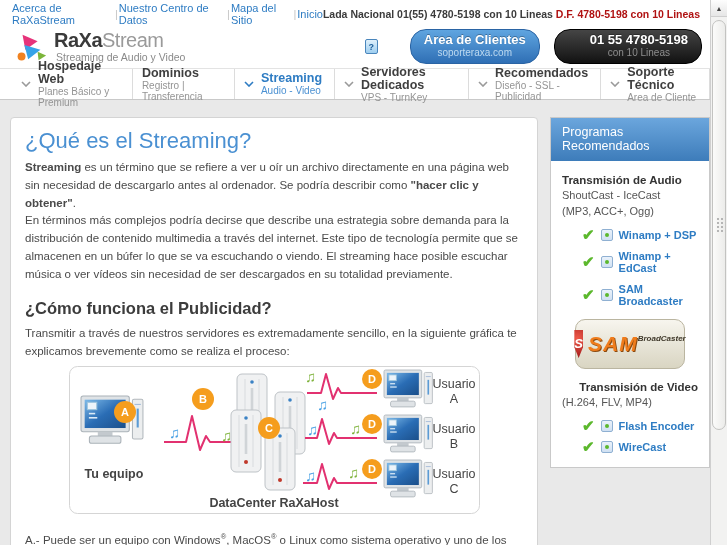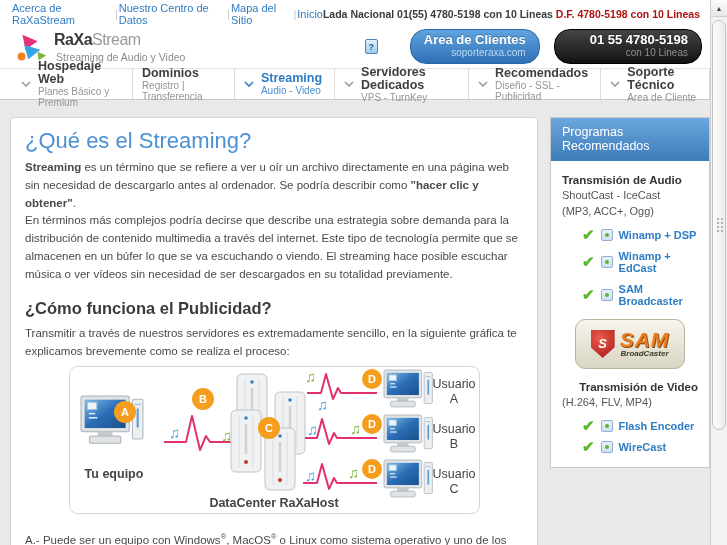--- a/index.html
+++ b/index.html
@@ -13,30 +13,30 @@
   .toplinks { display:flex; align-items:center; gap:1px; }
   .toplink { color:var(--accent,#2e7cc3); text-decoration:none; cursor:pointer; }
   .tsep { color:#c5c5c5; }
   .phones { font-size:10.5px; white-space:nowrap; }
   .phone-nat { color:#3b3b3b; font-weight:600; }
   .phone-df  { color:var(--red_phone,#b01212); font-weight:700; margin-left:0; }
 
   
   .header { background:#fff; height:43px; display:flex; align-items:center; padding:0 8px 0 14px; }
   .brand { display:flex; align-items:center; gap:6px; cursor:pointer; }
-  .brand-text .brand-line { font-size:16px; letter-spacing:-0.5px; line-height:20px; }
+  .brand-text .brand-line { font-size:20px; letter-spacing:-0.5px; line-height:20px; }
   .brand-bold { font-weight:700; color:#3a3a3a; }
   .brand-light { font-weight:400; color:#9a9a9a; }
   .tagline { font-size:10.5px; color:#8a8a8a; margin:1px 0 0 2px; }
   .header-right { margin-left:auto; display:flex; align-items:center; }
   .help-icon { width:13px; height:15px; background:linear-gradient(#dff0fb,#9ecef0);
     border:1px solid #4a86bc; color:#1d5e9a; font-size:9px; font-weight:700;
     display:flex; align-items:center; justify-content:center; border-radius:2px;
     margin-right:32px; cursor:pointer; }
-  .hbtn { border-radius:16px; text-align:right; padding:3px 13px 4px; line-height:13px;
+  .hbtn { border-radius:16px; text-align:center; padding:3px 13px 4px; line-height:13px;
     cursor:pointer; }
   .hbtn .l1 { font-size:13px; font-weight:700; color:#fff; text-shadow:0 -1px 0 rgba(0,0,0,.3); }
   .hbtn .l2 { font-size:10px; }
   .btn-clients { background:linear-gradient(#5fa5e0,#2f6fb5); border:1px solid #2a64a4; margin-right:14px; }
   .btn-clients .l2 { color:#bdd9f0; }
   .btn-phone { background:linear-gradient(#454545,#121212); border:1px solid #000;padding-left:35px; }
   .btn-phone .l2 { color:#8e8e8e; }
 
   
   .mainnav { background:#fff; height:32px; display:flex; align-items:stretch;
@@ -77,21 +77,21 @@
     background:linear-gradient(#eaf2fb,#cfe0f2); position:relative; flex:0 0 auto; }
   .appicon::after { content:""; position:absolute; left:3px; top:3px; width:4px; height:4px;
     border-radius:50%; background:#5cb82d; }
   .slink { font-size:11px; font-weight:700; color:var(--accent,#2e7cc3); text-decoration:none; }
   .sam-logo { margin:12px auto 4px; width:110px; height:50px; border:1px solid #bab5a0;
     border-radius:10px; background:linear-gradient(#f7f5ee,#d9d5c2); display:flex;
     align-items:center; justify-content:center; gap:5px; }
   .sam-shield { width:24px; height:28px; background:radial-gradient(circle at 35% 30%,#ef5a4a,#a01818);
     clip-path:polygon(0 0,100% 0,100% 62%,50% 100%,0 62%); color:#fff; font-weight:700;
     font-style:italic; font-size:13px; display:flex; align-items:center; justify-content:center; }
-  .sam-text { display:flex; flex-direction:column; align-items:center; }
+  .sam-text { display:flex; flex-direction:row; align-items:flex-start; }
   .sam-main { font-size:21px; font-weight:900; font-style:italic; color:#ef7c1c;
     line-height:19px; text-shadow:1px 1px 0 #8a4a10; letter-spacing:1px; }
   .sam-sub { font-size:8px; font-weight:700; font-style:italic; color:#3f382a; }
   .mt12 { margin-top:12px;text-align:right; }
 
   
   .scrollbar { position:absolute; right:0; top:0; width:17px; height:545px;
     background:#f2f2f1; border-left:1px solid #cfcfcf; }
   .sb-up { height:17px; background:linear-gradient(#fdfdfd,#e6e6e6); border-bottom:1px solid #cfcfcf;
     display:flex; align-items:center; justify-content:center; font-size:7px; color:#444; cursor:pointer; }

